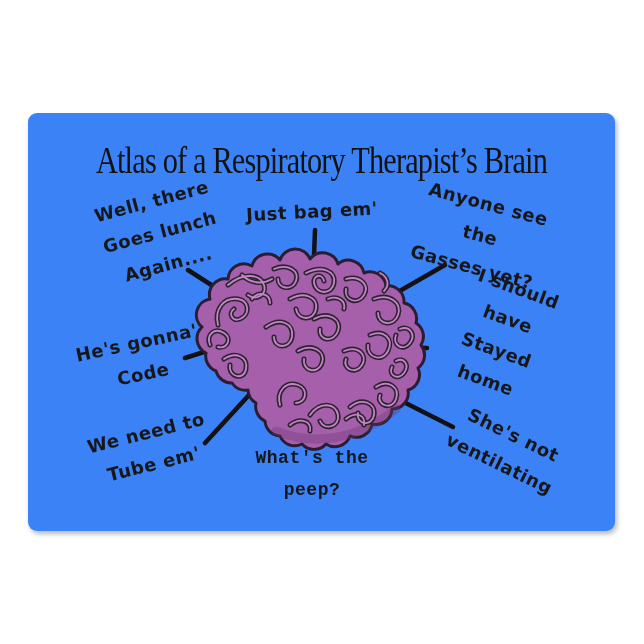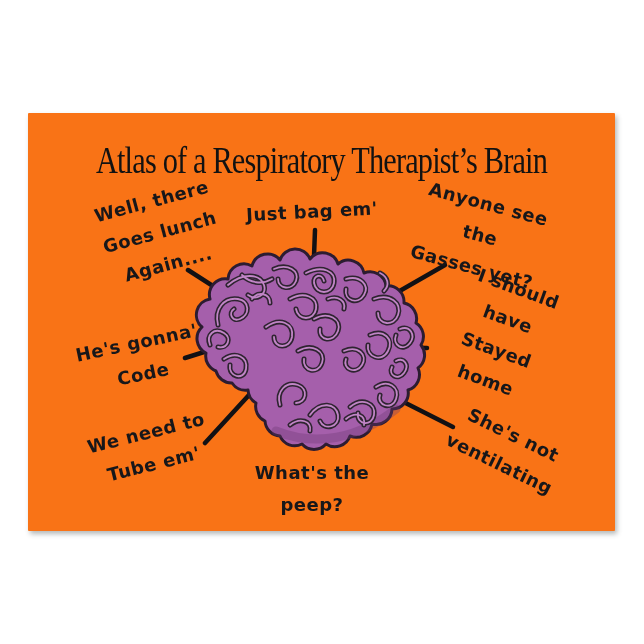--- a/index.html
+++ b/index.html
@@ -13,23 +13,23 @@
   .page {
     position: absolute;
     left: 0; top: 0;
     width: 644px; height: 644px;
     background: #ffffff;
   }
   .card {
     position: absolute;
     left: 28px; top: 113px;
     width: 587px; height: 418px;
-    background: #f97316;
+    background: #3b82f6;
     box-shadow: 2px 3px 5px rgba(60,70,70,0.38);
-    border-radius: 1px;
+    border-radius: 9px;
     overflow: hidden;
   }
   .card-title {
     position: absolute;
     left: 0; top: 26px;
     width: 100%;
     text-align: center;
     font-family: "Liberation Serif", serif;
     font-weight: 400;
     font-size: 37px;
@@ -54,21 +54,21 @@
     color: #17171a;
     white-space: pre-line;
     transform-origin: center center;
   }
   .cap-lunch       { left: 132px; top: 120px; transform: translate(-50%,-50%) rotate(-15deg); }
   .cap-bag         { left: 284px; top:  99px; transform: translate(-50%,-50%) rotate(-3deg);  }
   .cap-gasses      { left: 452px; top: 123px; transform: translate(-50%,-50%) rotate(15deg);  }
   .cap-stayed      { left: 474px; top: 222px; transform: translate(-50%,-50%) rotate(20deg);  }
   .cap-code        { left: 112px; top: 246px; transform: translate(-50%,-50%) rotate(-12deg); }
   .cap-tube        { left: 122px; top: 336px; transform: translate(-50%,-50%) rotate(-14deg); }
-  .cap-peep        { left: 284px; top: 376px; transform: translate(-50%,-50%) rotate(0deg);   }
+  .cap-peep        { left: 284px; top: 361px; transform: translate(-50%,-50%) rotate(0deg); font-family: Liberation Mono, monospace;   }
   .cap-ventilating { left: 478px; top: 337px; transform: translate(-50%,-50%) rotate(26deg);  }
 </style>
 </head>
 <body>
 
 <div class="page">
   <div class="card">
 
     <div class="card-title">Atlas of a Respiratory Therapist’s Brain</div>
 

